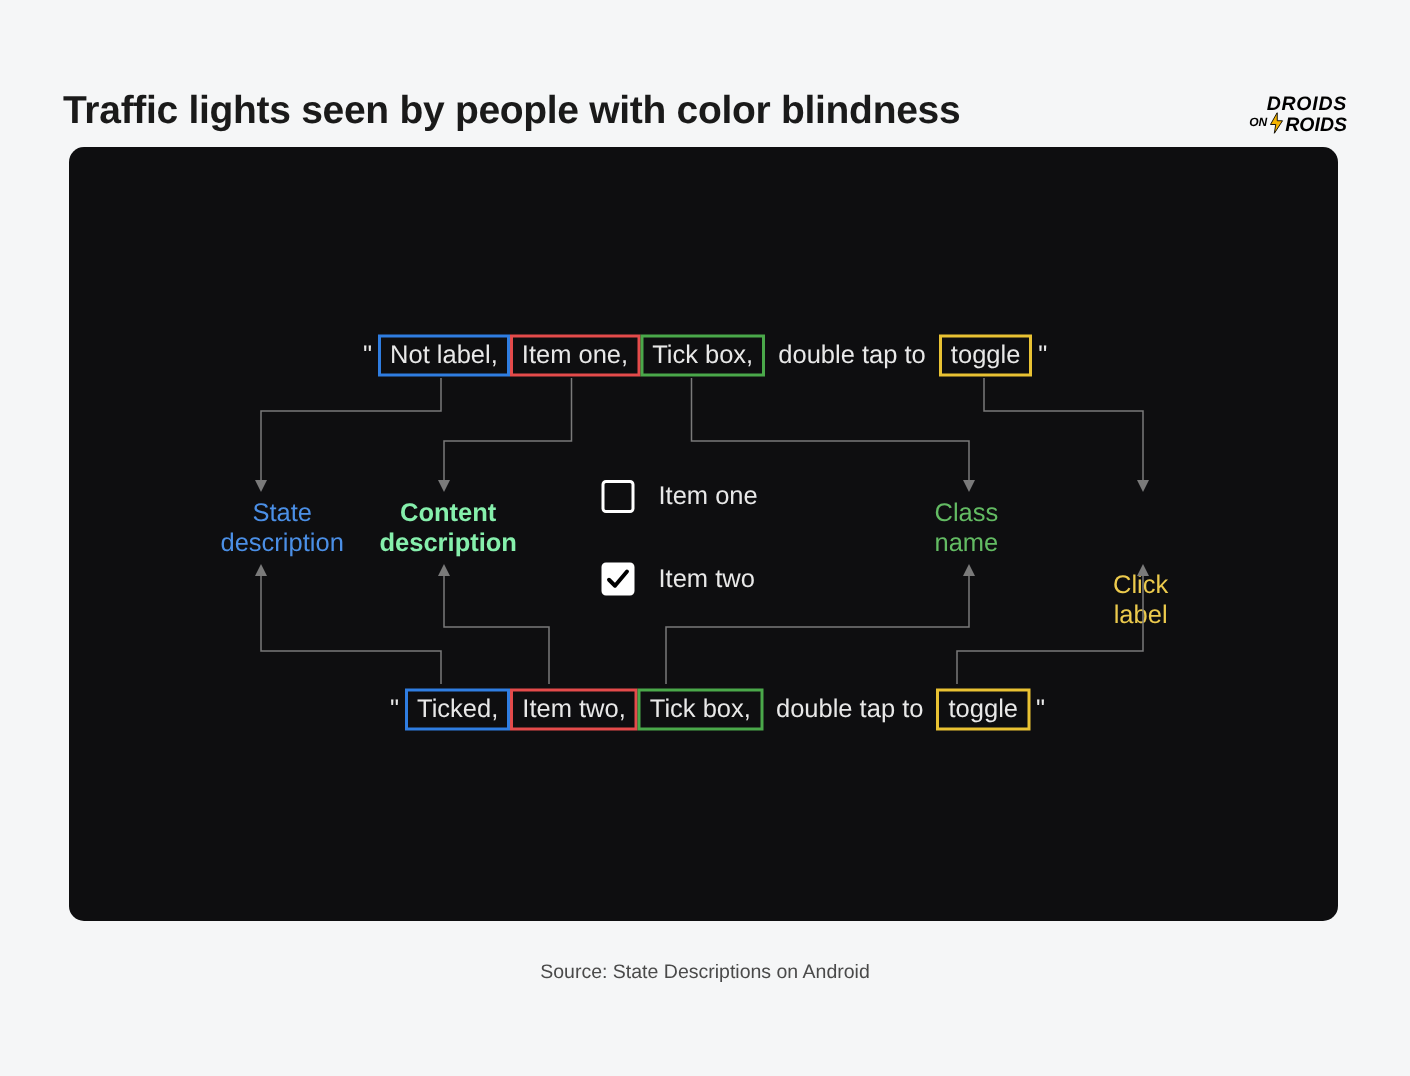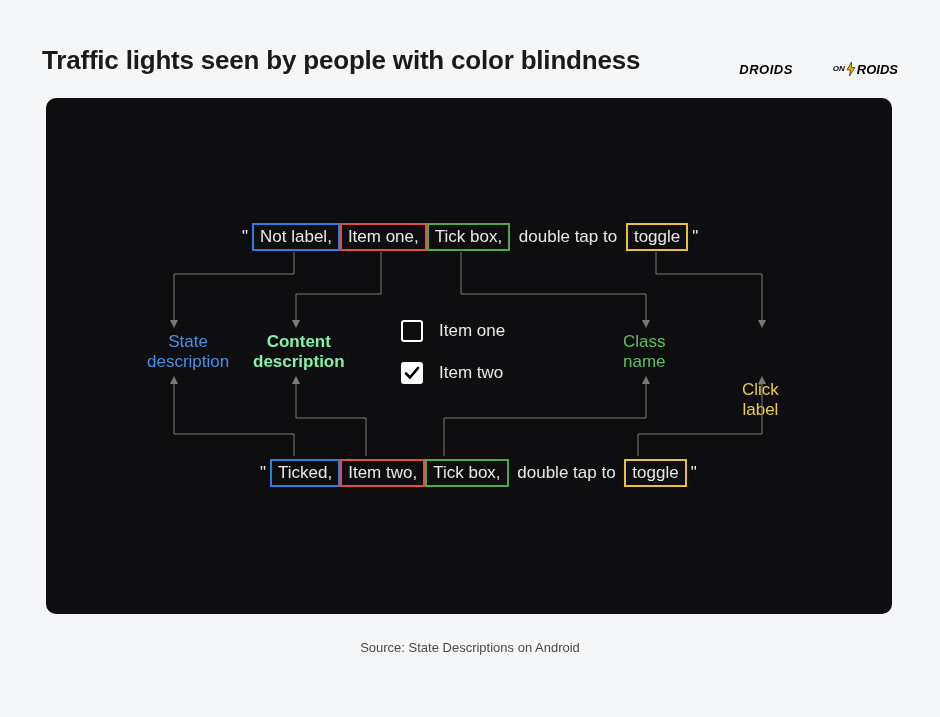--- a/index.html
+++ b/index.html
@@ -17,20 +17,21 @@
     padding: 28px 42px 0 42px;
   }
   .title {
     font-size: 26px;
     font-weight: 800;
     color: #1a1a1a;
     letter-spacing: -0.2px;
   }
   .logo {
     display: flex;
+    flex-direction: column;
     align-items: flex-end;
     font-weight: 900;
     font-size: 13px;
     line-height: 1;
     font-style: italic;
     color: #000;
     margin-top: 34px;
   }
   .logo-line1 { letter-spacing: 0.5px; }
   .logo-line2 { display: flex; align-items: center; gap: 1px; }
@@ -101,21 +102,21 @@
   .lbl-red    { color: #86efac; font-weight: bold; }
   .lbl-green  { color: #63bb63; }
   .lbl-yellow { color: #ecca4d; }
 
   .items {
     position: absolute;
     left: 355px;
     top: 222px;
     display: flex;
     flex-direction: column;
-    gap: 20px;
+    gap: 33px;
   }
   .item-row { display: flex; align-items: center; gap: 16px; font-size: 17px; }
   .cb {
     width: 22px; height: 22px;
     border: 2.5px solid #fff;
     border-radius: 3px;
     display: inline-flex;
     align-items: center; justify-content: center;
     color: #000;
     font-weight: 900;

